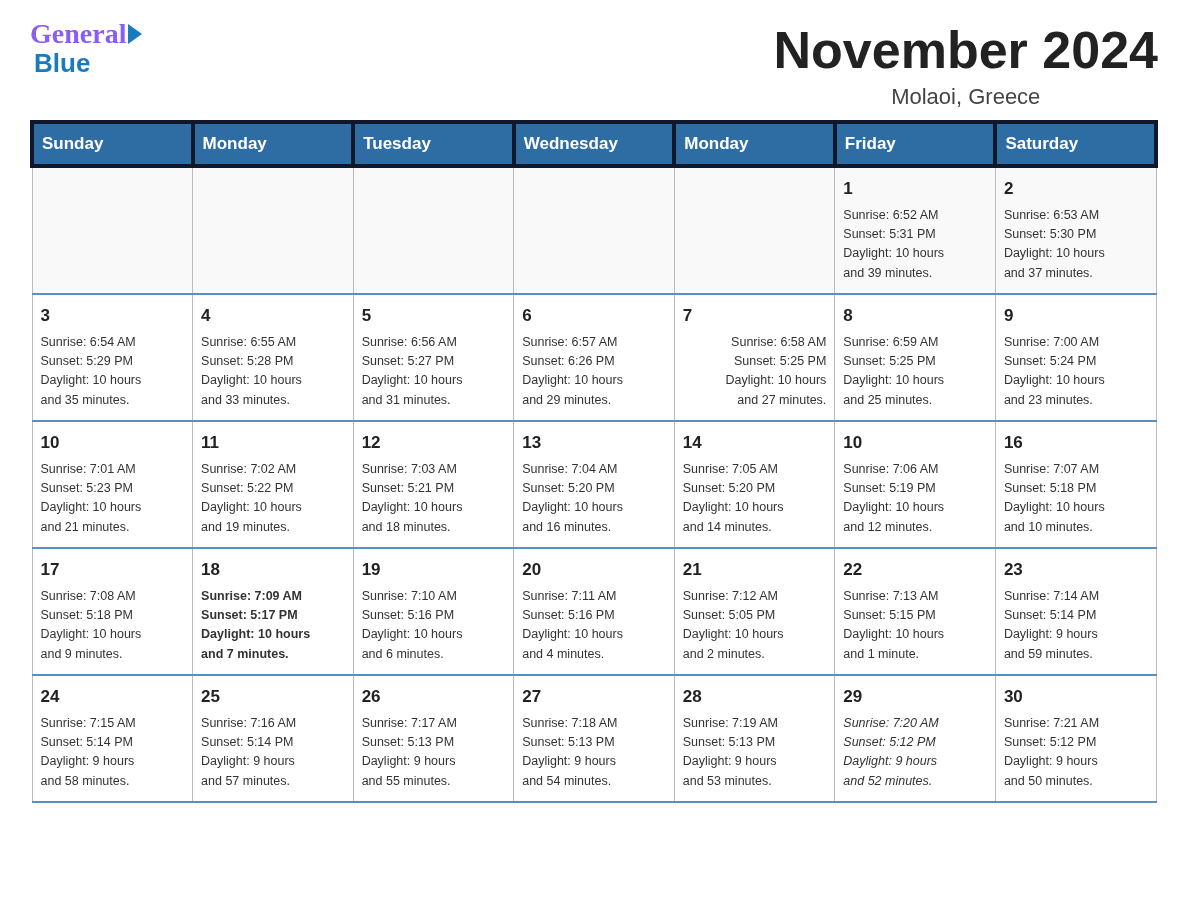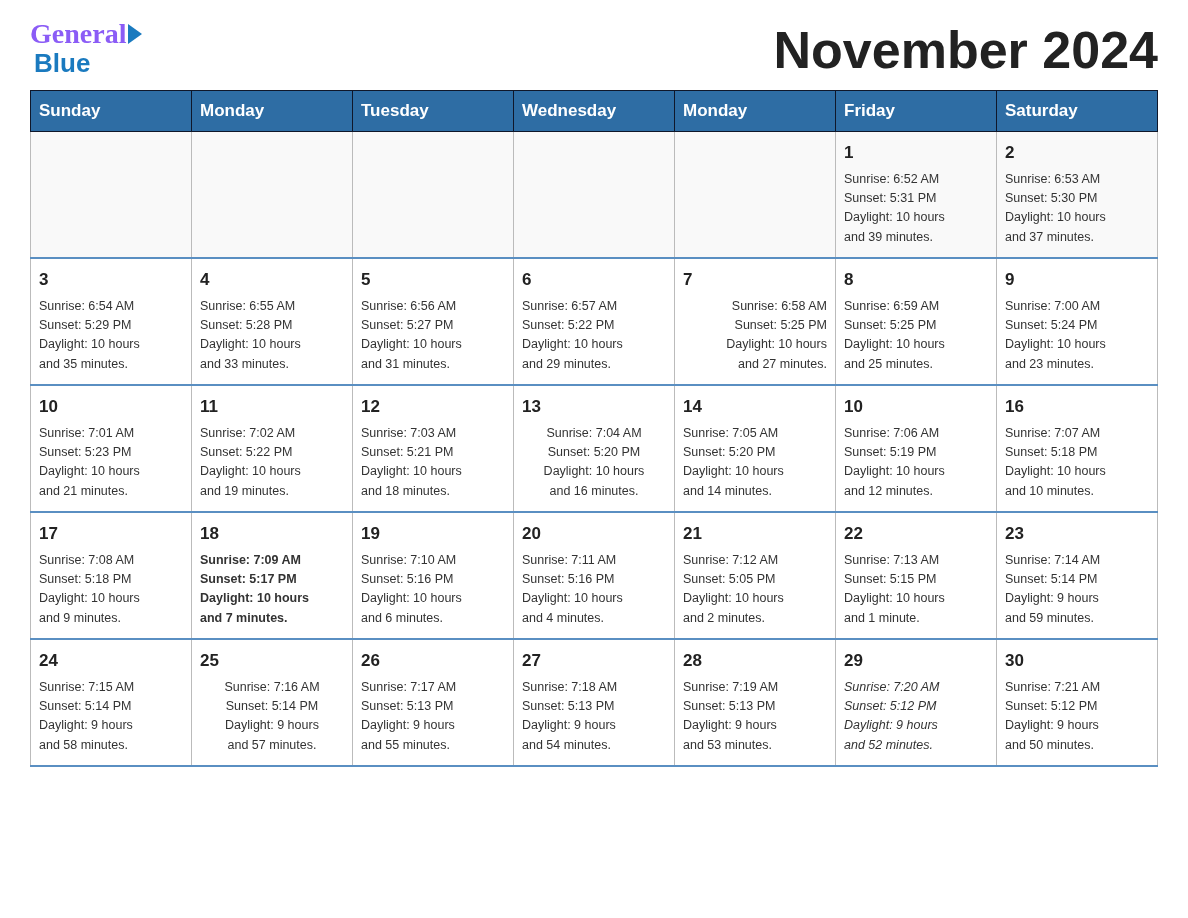--- a/index.html
+++ b/index.html
@@ -63,21 +63,21 @@
       border-collapse: collapse;
       margin-top: 10px;
     }
     .calendar-table thead tr th {
       background-color: #2e6da4;
       color: #fff;
       font-size: 17px;
       font-weight: bold;
       padding: 10px 8px;
       text-align: left;
-      border: 1px solid #0f172a;
+      border: 4px solid #0f172a;
     }
     .calendar-table tbody tr td {
       vertical-align: top;
       padding: 8px 8px 10px 8px;
       border: 1px solid #bbb;
       width: 14.28%;
       min-height: 110px;
       font-size: 13px;
       color: #333;
       line-height: 1.5;
@@ -113,20 +113,21 @@
     <div class="logo-text">
       <span style="color:#8b5cf6; font-weight:bold; font-size:28px;font-family:Liberation Serif, serif;">General</span>
       <span class="logo-arrow"></span>
     </div>
     <div style="margin-left:4px;">
       <span class="logo-blue-line">Blue</span>
     </div>
   </div>
   <div class="title-area">
     <div class="main-title">November 2024</div>
+    <div class="subtitle">Molaoi, Greece</div>
   </div>
 </div>
 
 <table class="calendar-table">
   <thead>
     <tr>
       <th>Sunday</th>
       <th>Monday</th>
       <th>Tuesday</th>
       <th>Wednesday</th>
@@ -175,21 +176,21 @@
         <td>
           <span class="day-number">5</span>
           <div class="cell-info" style="white-space: pre-line;">Sunrise: 6:56 AM
 Sunset: 5:27 PM
 Daylight: 10 hours
 and 31 minutes.</div>
         </td>
         <td>
           <span class="day-number">6</span>
           <div class="cell-info" style="white-space: pre-line;">Sunrise: 6:57 AM
-Sunset: 5:22 PM
+Sunset: 6:26 PM
 Daylight: 10 hours
 and 29 minutes.</div>
         </td>
         <td>
           <span class="day-number">7</span>
           <div class="cell-info" style="white-space: pre-line; text-align: right;">Sunrise: 6:58 AM
 Sunset: 5:25 PM
 Daylight: 10 hours
 and 27 minutes.</div>
         </td>
@@ -225,21 +226,21 @@
         </td>
         <td>
           <span class="day-number">12</span>
           <div class="cell-info" style="white-space: pre-line;">Sunrise: 7:03 AM
 Sunset: 5:21 PM
 Daylight: 10 hours
 and 18 minutes.</div>
         </td>
         <td>
           <span class="day-number">13</span>
-          <div class="cell-info" style="white-space: pre-line; text-align: center;">Sunrise: 7:04 AM
+          <div class="cell-info" style="white-space: pre-line;">Sunrise: 7:04 AM
 Sunset: 5:20 PM
 Daylight: 10 hours
 and 16 minutes.</div>
         </td>
         <td>
           <span class="day-number">14</span>
           <div class="cell-info" style="white-space: pre-line;">Sunrise: 7:05 AM
 Sunset: 5:20 PM
 Daylight: 10 hours
 and 14 minutes.</div>
@@ -313,21 +314,21 @@
       <tr>
         <td>
           <span class="day-number">24</span>
           <div class="cell-info" style="white-space: pre-line;">Sunrise: 7:15 AM
 Sunset: 5:14 PM
 Daylight: 9 hours
 and 58 minutes.</div>
         </td>
         <td>
           <span class="day-number">25</span>
-          <div class="cell-info" style="white-space: pre-line; text-align: center;">Sunrise: 7:16 AM
+          <div class="cell-info" style="white-space: pre-line;">Sunrise: 7:16 AM
 Sunset: 5:14 PM
 Daylight: 9 hours
 and 57 minutes.</div>
         </td>
         <td>
           <span class="day-number">26</span>
           <div class="cell-info" style="white-space: pre-line;">Sunrise: 7:17 AM
 Sunset: 5:13 PM
 Daylight: 9 hours
 and 55 minutes.</div>

